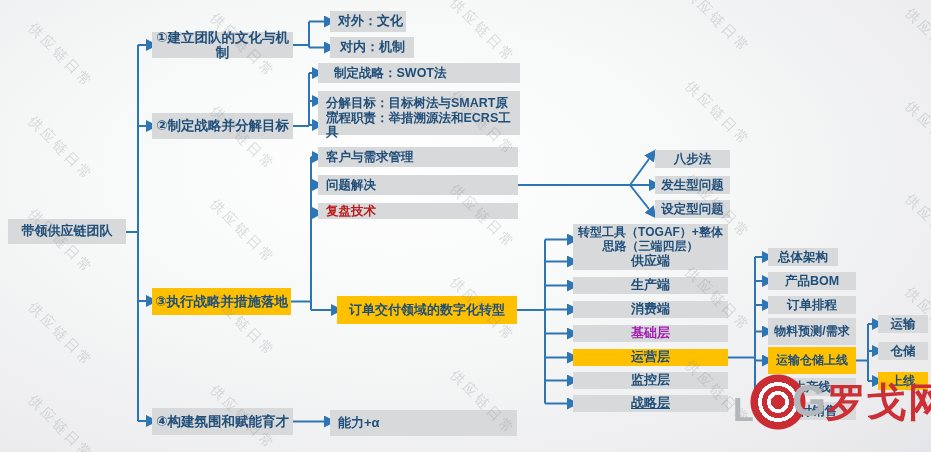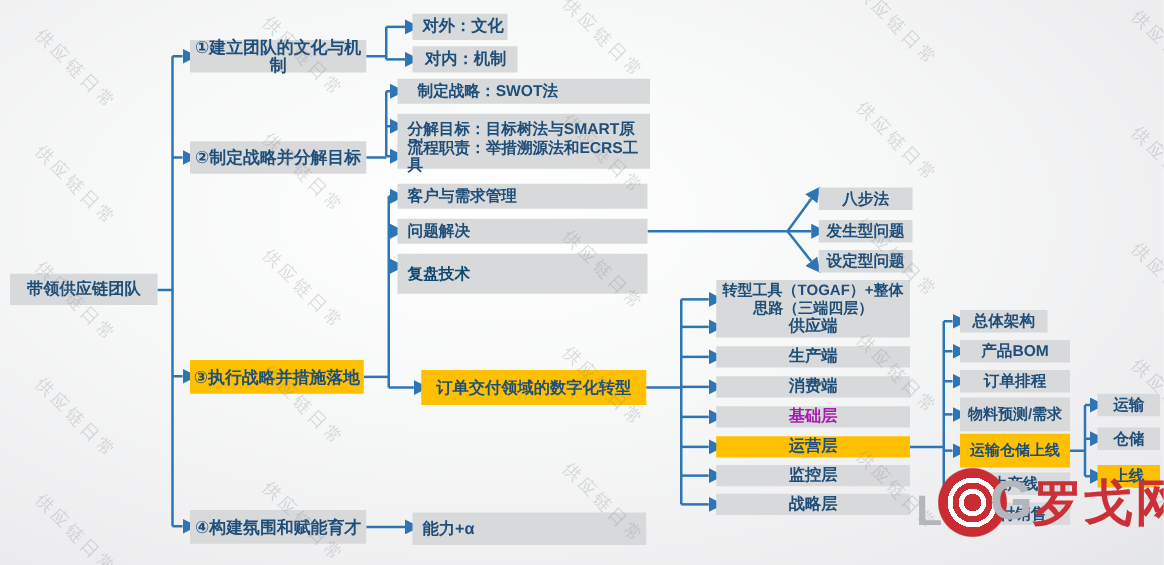--- a/index.html
+++ b/index.html
@@ -106,30 +106,30 @@
       <div class="node center" style="left: 152px; top: 113px; width: 141px; height: 26px; font-size: 13.5px; background: rgb(216, 217, 218); color: rgb(31, 78, 121);">②制定战略并分解目标</div>
       <div class="node left" style="left: 318px; top: 63px; width: 202px; height: 20px; font-size: 12.5px; background: rgb(216, 217, 218); color: rgb(31, 78, 121); padding-left: 16px;">制定战略：SWOT法</div>
       <div class="node left" style="left: 318px; top: 91px; width: 202px; height: 37px; font-size: 12.5px; background: rgb(216, 217, 218); color: rgb(31, 78, 121);">分解目标：目标树法与SMART原则</div>
       <div class="node left" style="left: 318px; top: 115px; width: 202px; height: 20px; font-size: 12.5px; background: rgb(216, 217, 218); color: rgb(31, 78, 121);">流程职责：举措溯源法和ECRS工具</div>
       <div class="node center yellow" style="left: 152px; top: 288px; width: 139px; height: 27px; font-size: 13.5px; background: rgb(255, 192, 0); color: rgb(31, 78, 121);">③执行战略并措施落地</div>
       <div class="node left" style="left: 318px; top: 147px; width: 200px; height: 20px; font-size: 12.5px; background: rgb(216, 217, 218); color: rgb(31, 78, 121);">客户与需求管理</div>
       <div class="node left" style="left: 318px; top: 175px; width: 200px; height: 20px; font-size: 12.5px; background: rgb(216, 217, 218); color: rgb(31, 78, 121);">问题解决</div>
       <div class="node center" style="left: 655px; top: 150px; width: 75px; height: 18px; font-size: 12.5px; background: rgb(216, 217, 218); color: rgb(31, 78, 121);">八步法</div>
       <div class="node center" style="left: 655px; top: 176px; width: 75px; height: 18px; font-size: 12.5px; background: rgb(216, 217, 218); color: rgb(31, 78, 121);">发生型问题</div>
       <div class="node center" style="left: 655px; top: 200px; width: 75px; height: 18px; font-size: 12.5px; background: rgb(216, 217, 218); color: rgb(31, 78, 121);">设定型问题</div>
-      <div class="node left" style="left: 318px; top: 203px; width: 200px; height: 32px; font-size: 12.5px; background: rgb(216, 217, 218); color: #0c4a6e;">复盘技术</div>
+      <div class="node left" style="left: 318px; top: 203px; width: 200px; height: 16px; font-size: 12.5px; background: rgb(216, 217, 218); color: #b91c1c;">复盘技术</div>
       <div class="node center yellow" style="left: 337px; top: 296px; width: 180px; height: 28px; font-size: 13px; background: rgb(255, 192, 0); color: rgb(31, 78, 121);">订单交付领域的数字化转型</div>
       <div class="node center" style="left: 573px; top: 224px; width: 155px; height: 31px; font-size: 12px; background: rgb(216, 217, 218); color: rgb(31, 78, 121);">转型工具（TOGAF）+整体思路（三端四层）</div>
       <div class="node center" style="left: 573px; top: 253px; width: 155px; height: 17px; font-size: 13px; background: rgb(216, 217, 218); color: rgb(31, 78, 121);">供应端</div>
       <div class="node center" style="left: 573px; top: 277px; width: 155px; height: 17px; font-size: 13px; background: rgb(216, 217, 218); color: rgb(31, 78, 121);">生产端</div>
       <div class="node center" style="left: 573px; top: 301px; width: 155px; height: 17px; font-size: 13px; background: rgb(216, 217, 218); color: rgb(31, 78, 121);">消费端</div>
       <div class="node center" style="left: 573px; top: 325px; width: 155px; height: 17px; font-size: 13px; background: rgb(216, 217, 218); color: #a21caf;">基础层</div>
       <div class="node center yellow" style="left: 573px; top: 349px; width: 155px; height: 17px; font-size: 13px; background: rgb(255, 192, 0); color: rgb(31, 78, 121);">运营层</div>
       <div class="node center" style="left: 573px; top: 372px; width: 155px; height: 17px; font-size: 13px; background: rgb(216, 217, 218); color: rgb(31, 78, 121);">监控层</div>
-      <div class="node center" style="left: 573px; top: 395px; width: 155px; height: 17px; font-size: 13px; background: rgb(216, 217, 218); color: rgb(31, 78, 121);">战略层</div>
+      <div class="node center" style="left: 573px; top: 395px; width: 155px; height: 17px; font-size: 13px; background: rgb(216, 217, 218); color: rgb(31, 78, 121); text-decoration: underline;">战略层</div>
       <div class="node center" style="left: 768px; top: 248px; width: 70px; height: 18px; font-size: 12.5px; background: rgb(216, 217, 218); color: rgb(31, 78, 121);">总体架构</div>
       <div class="node center" style="left: 768px; top: 272px; width: 88px; height: 18px; font-size: 12.5px; background: rgb(216, 217, 218); color: rgb(31, 78, 121);">产品BOM</div>
       <div class="node center" style="left: 768px; top: 296px; width: 88px; height: 18px; font-size: 12.5px; background: rgb(216, 217, 218); color: rgb(31, 78, 121);">订单排程</div>
       <div class="node center" style="left: 768px; top: 318px; width: 88px; height: 27px; font-size: 12px; background: rgb(216, 217, 218); color: rgb(31, 78, 121);">物料预测/需求</div>
       <div class="node center yellow" style="left: 768px; top: 347px; width: 88px; height: 27px; font-size: 12px; background: rgb(255, 192, 0); color: rgb(31, 78, 121);">运输仓储上线</div>
       <div class="node center" style="left: 768px; top: 378px; width: 88px; height: 18px; font-size: 12.5px; background: rgb(216, 217, 218); color: rgb(31, 78, 121);">生产线</div>
       <div class="node center" style="left: 768px; top: 402px; width: 88px; height: 18px; font-size: 12.5px; background: rgb(216, 217, 218); color: rgb(31, 78, 121);">交付销售</div>
       <div class="node center" style="left: 878px; top: 315px; width: 50px; height: 18px; font-size: 12.5px; background: rgb(216, 217, 218); color: rgb(31, 78, 121);">运输</div>
       <div class="node center" style="left: 878px; top: 342px; width: 50px; height: 18px; font-size: 12.5px; background: rgb(216, 217, 218); color: rgb(31, 78, 121);">仓储</div>
       <div class="node center yellow" style="left: 878px; top: 372px; width: 50px; height: 18px; font-size: 12.5px; background: rgb(255, 192, 0); color: rgb(31, 78, 121);">上线</div>

